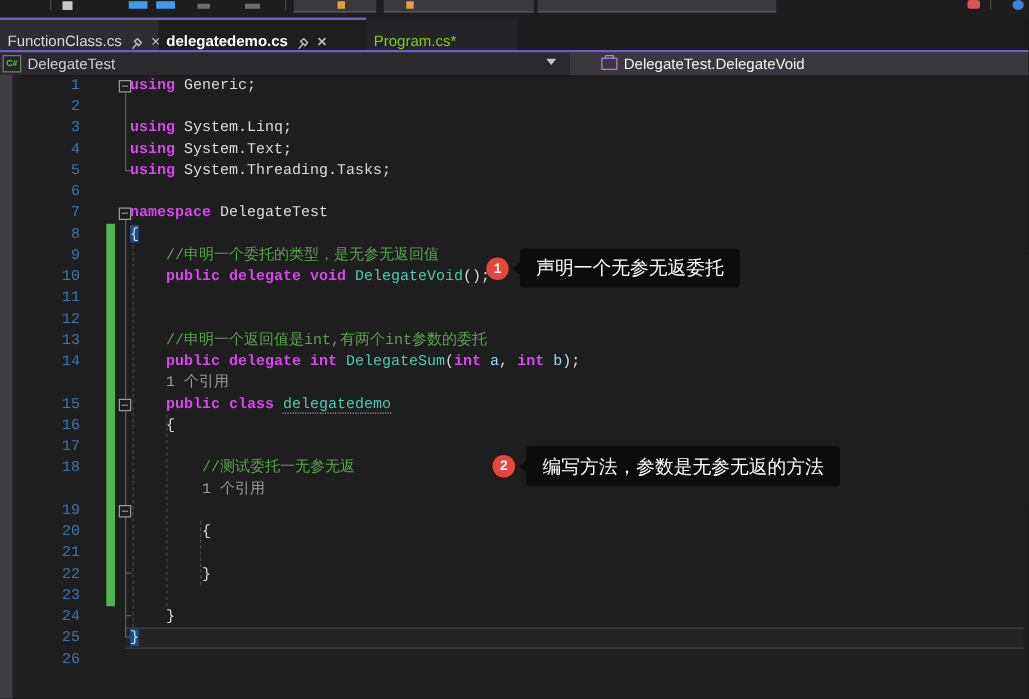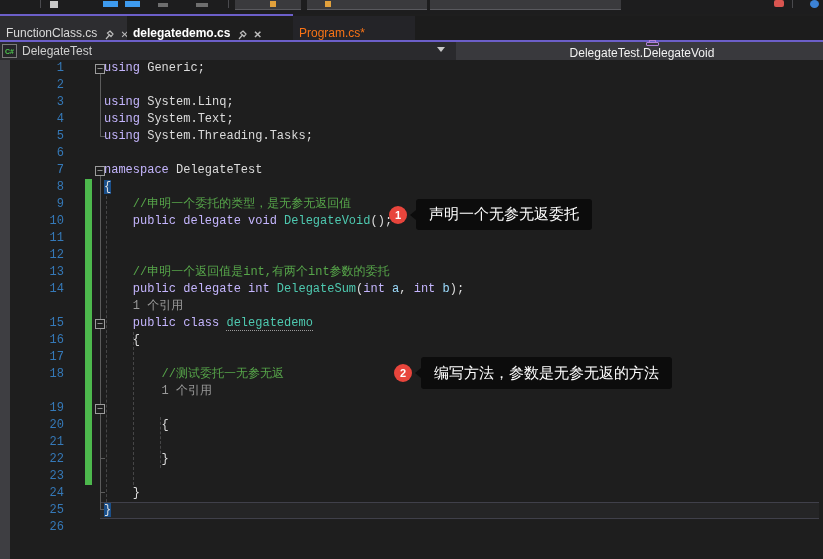--- a/index.html
+++ b/index.html
@@ -12,31 +12,31 @@
   .tb-sep{position:absolute;top:0;width:1px;height:8px;background:#4A4A4E;}
   .tb-glyph{position:absolute;}
 
   
   #tabline-a{position:absolute;left:0;top:14px;width:293px;height:2px;background:#6C5FC9;}
   #tabline-b{position:absolute;left:0;top:40px;width:823px;height:2px;background:#6C5FC9;}
   #tabrow{position:absolute;left:0;top:16px;width:823px;height:24px;background:#1C1C1C;}
   .tab{position:absolute;top:0;height:24px;display:flex;align-items:flex-end;font-size:12px;}
   #tab1{left:0;width:127px;background:#2D2D30;color:#DADADA;}
   #tab2{left:127px;width:166px;background:#1E1E1E;color:#FFFFFF;font-weight:bold;}
-  #tab3{left:293px;width:122px;background:#242428;color:#f97316;}
+  #tab3{left:293px;width:122px;background:#242428;color:#84cc16;}
   .tab .lbl{padding-left:6px;white-space:nowrap;}
   .tab .pin{margin-left:7px;display:flex;align-items:center;}
   .tab .cls{margin-left:6px;color:#BDBDBD;font-size:10px;line-height:10px;}
 
   
   #breadcrumb{position:absolute;left:0;top:42px;width:823px;height:18px;}
   #bc-left{position:absolute;left:0;top:0;width:456px;height:18px;background:#2A2A2D;
            display:flex;align-items:center;}
   #bc-right{position:absolute;left:456px;top:0;width:367px;height:18px;background:#39393D;
-            display:flex;align-items:center;flex-direction:column;}
+            display:flex;align-items:center;}
   #bc-proj{color:#CFCFCF;font-size:12px;margin-left:5px;}
   #bc-member{color:#F2F2F2;font-size:12px;margin-left:5px;}
   #csharp-icon{margin-left:2px;width:13px;height:12px;border:1px solid #7A7A7A;background:#252528;
       color:#4EC94E;font-size:7px;font-weight:bold;display:flex;align-items:center;justify-content:center;}
   #bc-chevron{position:absolute;left:437px;top:5px;width:0;height:0;
       border-left:4px solid transparent;border-right:4px solid transparent;border-top:5px solid #C8C8C8;}
   #member-icon{position:relative;margin-left:25px;width:11px;height:8px;border:1px solid #B180D7;border-radius:1px;}
   #member-icon::before{content:"";position:absolute;left:2px;top:-3px;width:5px;height:2px;border:1px solid #B180D7;border-bottom:none;}
 
   
@@ -50,21 +50,21 @@
       color:#C8C8C8;font-size:9px;line-height:8px;text-align:center;box-sizing:border-box;}
   .foldbox::after{content:"\2013";position:relative;top:-1px;}
   #current-line{position:absolute;left:100px;top:442px;width:719px;height:17px;background:#252526;
       border-top:1px solid #40404a;border-bottom:1px solid #40404a;box-sizing:border-box;}
 
   #code-rows{position:absolute;left:0;top:0;width:823px;
       font-family:"Liberation Mono","DejaVu Sans Mono",monospace;font-size:12px;line-height:17px;}
   .row{position:relative;height:17px;}
   .ln{position:absolute;left:0;top:0;width:64px;text-align:right;color:#3579B8;}
   .txt{position:absolute;left:104px;top:0;white-space:pre;}
-  .tk-k{color:#c4b5fd;} .tk-d{color:#DCDCDC;} .tk-t{color:#4EC9B0;} .tk-p{color:#9CDCFE;}
+  .tk-k{color:#d946ef;font-weight:bold;} .tk-d{color:#DCDCDC;} .tk-t{color:#4EC9B0;} .tk-p{color:#9CDCFE;}
   .tk-c{color:#57A64A;} .tk-y{color:#DCDCAA;} .tk-m{color:#DCDCDC;} .tk-n{color:#9A9A9A;}
   .tk-hl{background:#1A4F8A;}
   .tk-sug{border-bottom:1px dotted #9B9B9B;}
 
   
   .ann{position:absolute;display:flex;align-items:center;z-index:10;}
   .ann .circ{width:18px;height:18px;border-radius:50%;background:#E8453C;color:#FFF;
       font-size:11px;font-weight:bold;display:flex;align-items:center;justify-content:center;flex:none;}
   .ann .tri{width:0;height:0;border-top:5px solid transparent;border-bottom:5px solid transparent;
       border-right:6px solid #0C0C0C;margin-left:3px;flex:none;}

